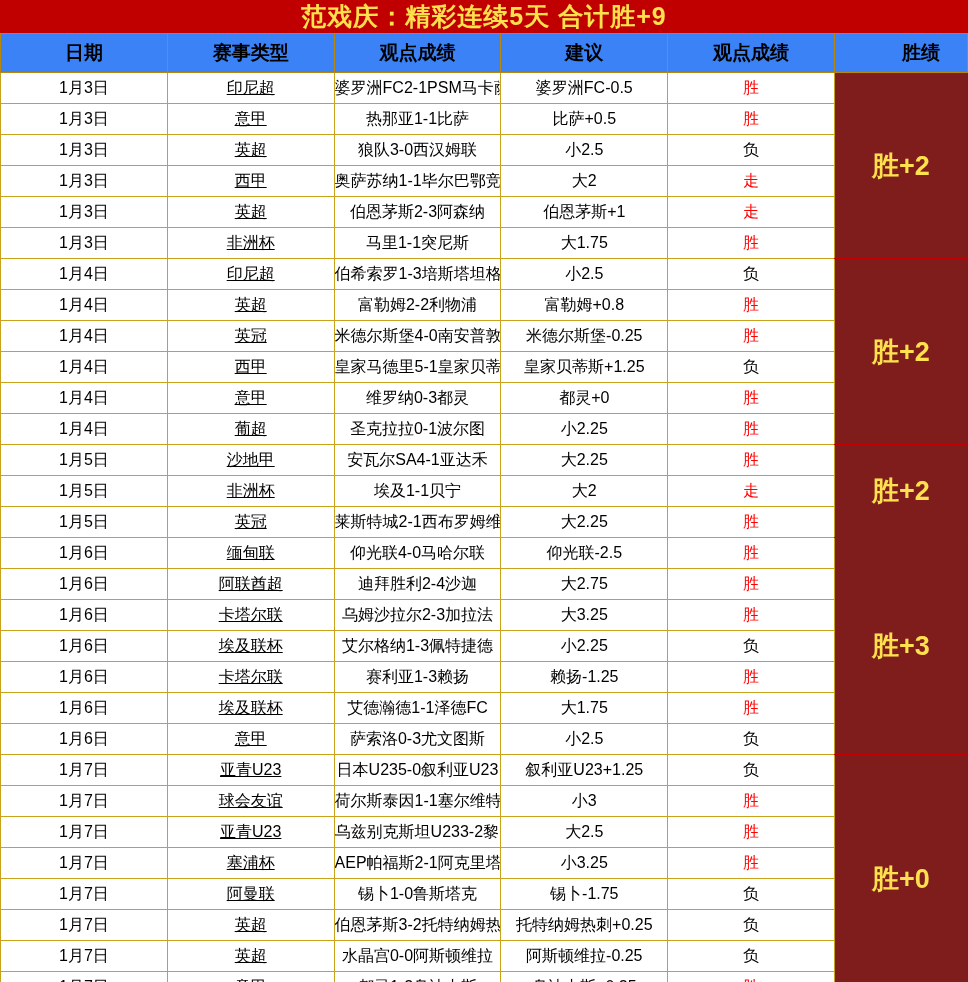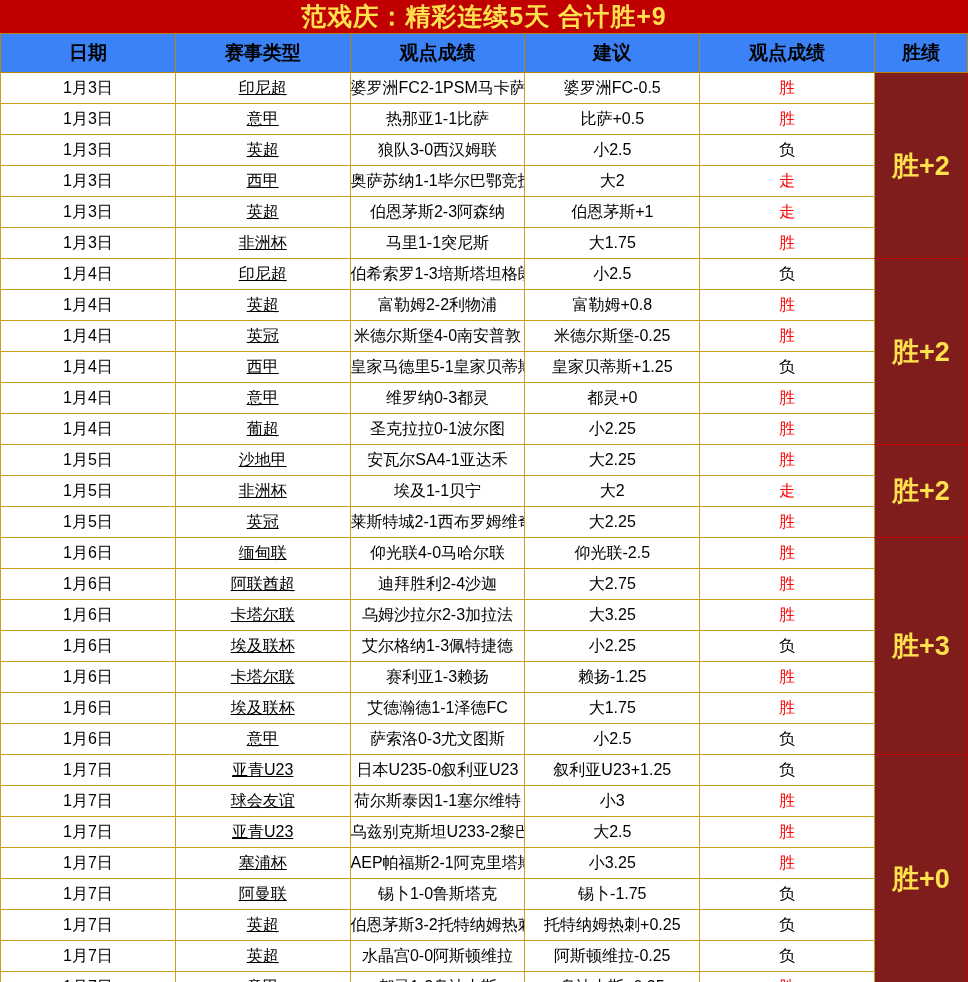--- a/index.html
+++ b/index.html
@@ -68,20 +68,21 @@
     width: 92px;
     background: #7f1d1d;
     color: #ffe14d;
     font-size: 27px;
     font-weight: bold;
     border-color: #c00000;
     border-left: 1px solid #c8a21a;
   }
   th.col-streak-head {
     width: 92px;
+    padding-left: 40px;
   }
   .res-win { color: #ff0000; }
   .res-lose { color: #000000; }
   .res-draw { color: #ff0000; }
 </style>
 </head>
 <body>
 
 <div class="sheet">
 

